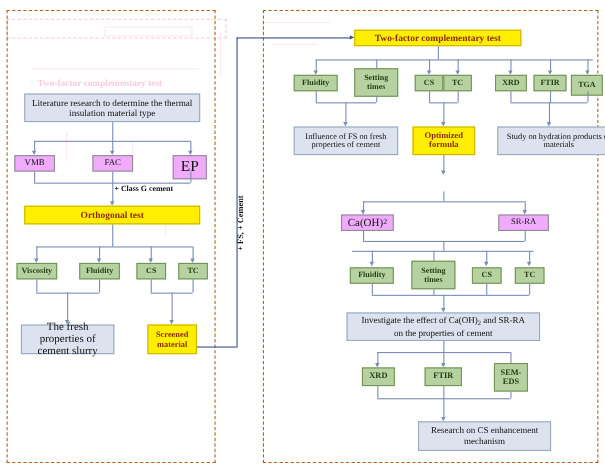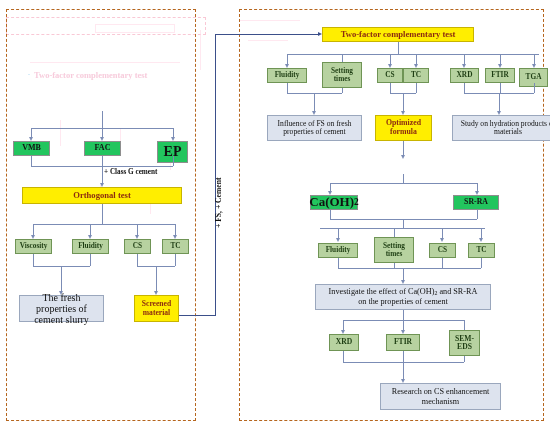--- a/index.html
+++ b/index.html
@@ -14,21 +14,21 @@
   .panel.left{left:6px;top:9px;width:190px;height:412px;border-color:#b5651d;}
   .panel.right{left:239px;top:9px;width:305px;height:412px;border-color:#b5651d;}
   .ghost-panel{position:absolute;left:6px;top:17px;width:200px;height:18px;
      border:1px dashed #f7b6c8;box-sizing:border-box;opacity:.75;}
 
   
   .node{position:absolute;box-sizing:border-box;display:flex;align-items:center;
         justify-content:center;text-align:center;line-height:1.12;}
   .blue{background:#dde3ee;border:1px solid #9aa7bd;color:#111111;}
   .green{background:#b7d2a0;border:1px solid #6f9455;color:#1d3d12;font-weight:bold;}
-  .white{background:#22c55e;border:1px solid #8e8e8e;color:#111111;font-weight:bold;}
+  .white{background:#f0abfc;border:1px solid #8e8e8e;color:#111111;}
   .yellow{background:#ffee00;border:1px solid #c8b400;color:#8c2b10;font-weight:bold;}
 
   
   .ln{position:absolute;background:#7b8cb5;}
   .lnv{width:1px;}
   .lnh{height:1px;}
   .arw{position:absolute;width:0;height:0;border-left:2.6px solid transparent;
        border-right:2.6px solid transparent;border-top:4px solid #7b8cb5;}
   .arwr{position:absolute;width:0;height:0;border-top:2.6px solid transparent;
         border-bottom:2.6px solid transparent;border-left:4px solid #3b4f8a;}
@@ -62,20 +62,21 @@
   <div class="ghost-line" style="left:170px;top:150px;width:1px;height:20px;"></div>
   <div class="ghost-line" style="left:100px;top:185px;width:1px;height:16px;"></div>
   <div class="ghost-line" style="left:150px;top:200px;width:1px;height:14px;"></div>
   <div class="ghost-line" style="left:200px;top:30px;width:1px;height:40px;"></div>
   <div class="ghost-line" style="left:240px;top:20px;width:60px;height:1px;"></div>
   <div class="ghost-line" style="left:248px;top:40px;width:40px;height:1px;"></div>
 
   <div class="panel left"></div>
   <div class="panel right"></div>
 
+  <div class="node blue" style="left:22px;top:85px;width:160px;height:26px;font-size:8.3px;padding:0 3px;">Literature research to determine the thermal insulation material type</div>
 
   <div class="ln lnv" style="left:102px;top:111px;height:17px;"></div>
   <div class="ln lnh" style="left:31px;top:128px;width:142px;"></div>
   <div class="ln lnv" style="left:31px;top:128px;height:11px;"></div>
   <div class="arw" style="left:28.6px;top:137px;"></div>
   <div class="ln lnv" style="left:102px;top:128px;height:11px;"></div>
   <div class="arw" style="left:99.6px;top:137px;"></div>
   <div class="ln lnv" style="left:173px;top:128px;height:11px;"></div>
   <div class="arw" style="left:170.6px;top:137px;"></div>
 
@@ -185,21 +186,21 @@
   <div class="ln lnv" style="left:403px;top:141px;height:16px;"></div>
   <div class="arw" style="left:400.6px;top:155px;"></div>
 
   <div class="ln lnv" style="left:403px;top:174px;height:9px;"></div>
   <div class="ln lnh" style="left:330px;top:183px;width:147px;"></div>
   <div class="ln lnv" style="left:330px;top:183px;height:10px;"></div>
   <div class="arw" style="left:327.6px;top:191px;"></div>
   <div class="ln lnv" style="left:477px;top:183px;height:10px;"></div>
   <div class="arw" style="left:474.6px;top:191px;"></div>
 
-  <div class="node white" style="left:310px;top:195px;width:48px;height:15px;font-size:13px;">
+  <div class="node white" style="left:310px;top:195px;width:48px;height:15px;font-size:10px;">
     <span>Ca(OH)</span>
       <sub>2</sub>
   </div>
   <div class="node white" style="left:453px;top:195px;width:46px;height:15px;font-size:7.8px;">SR-RA</div>
 
   <div class="ln lnv" style="left:330px;top:210px;height:9px;"></div>
   <div class="ln lnv" style="left:477px;top:210px;height:9px;"></div>
   <div class="ln lnh" style="left:330px;top:219px;width:147px;"></div>
   <div class="ln lnv" style="left:403px;top:219px;height:9px;"></div>
   <div class="ln lnh" style="left:320px;top:228px;width:165px;"></div>

